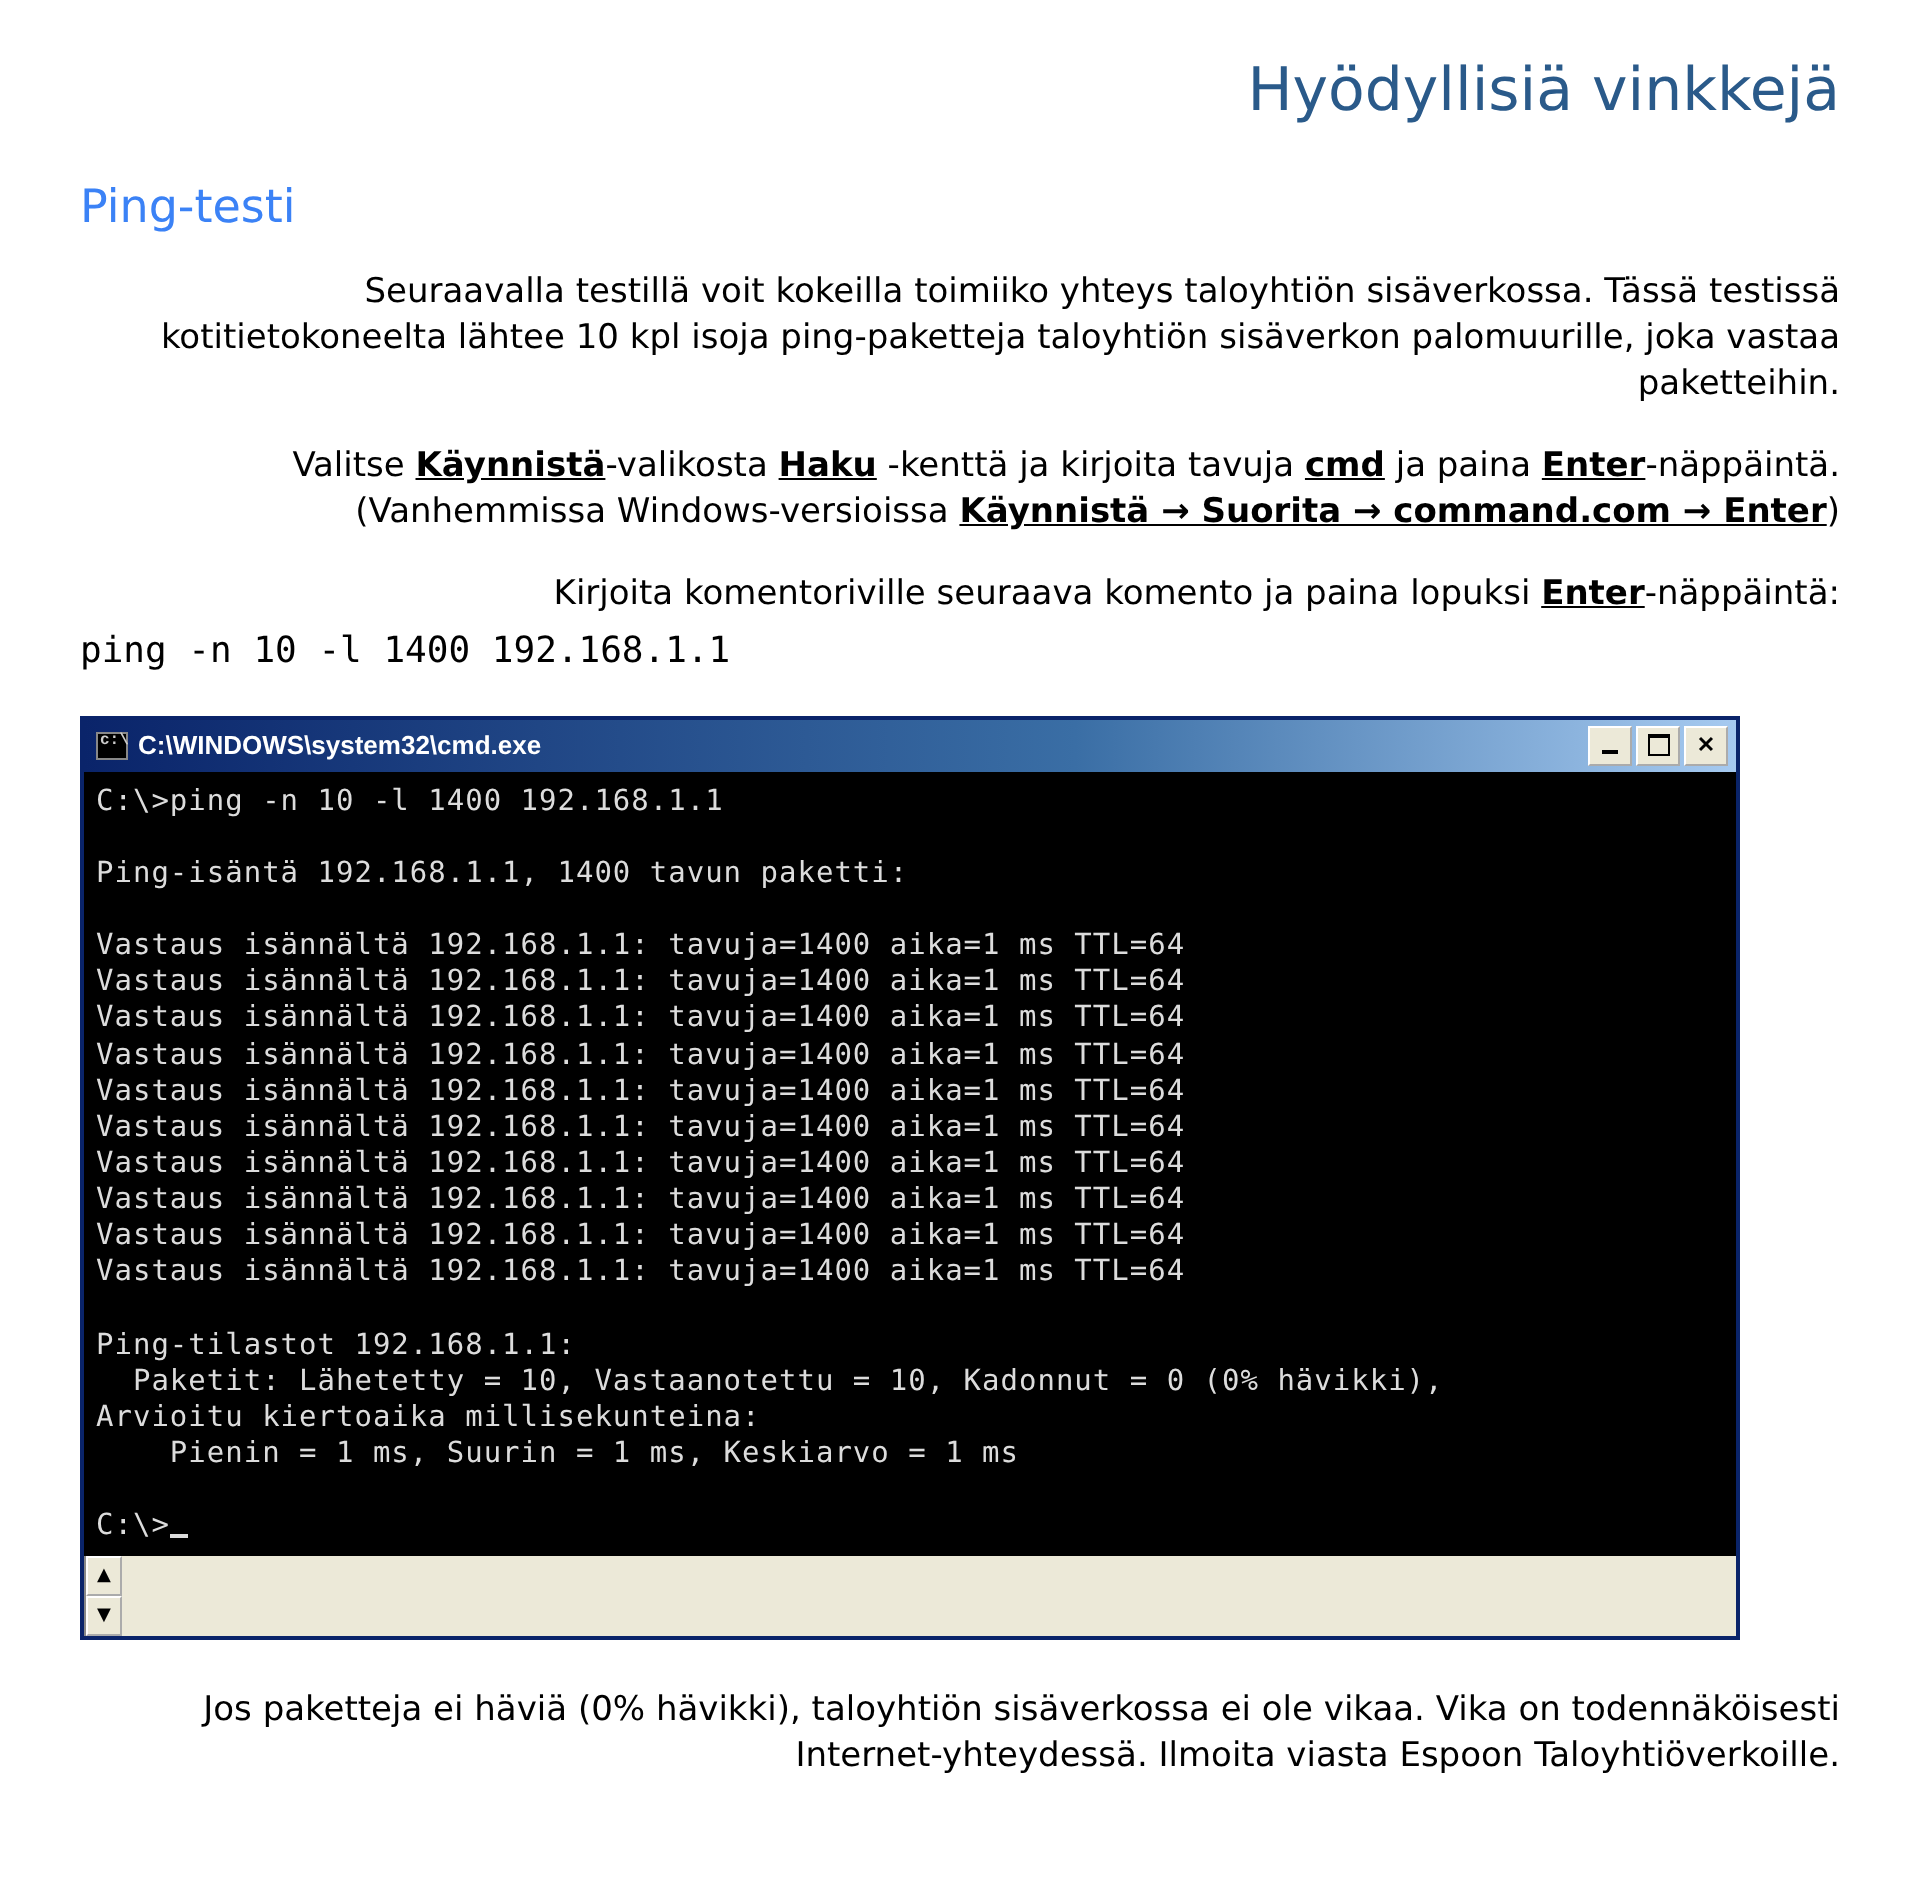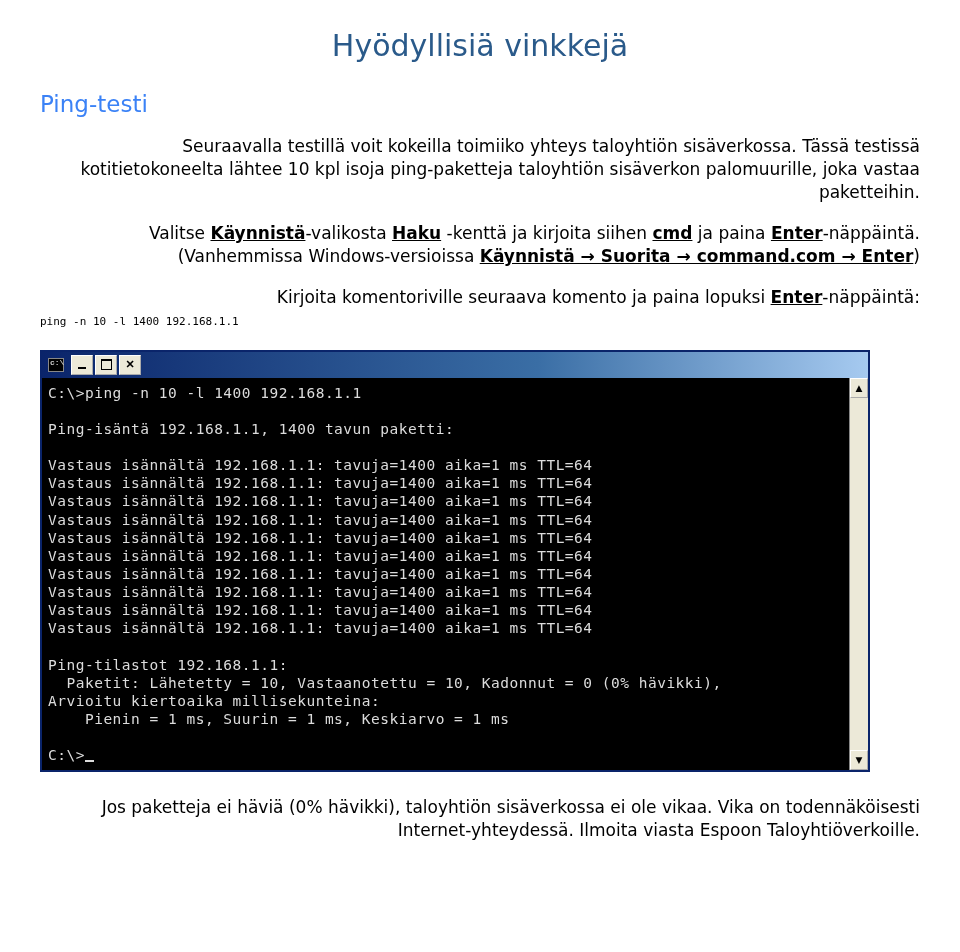--- a/index.html
+++ b/index.html
@@ -5,41 +5,41 @@
   body {
     margin: 0;
     padding: 28px 40px;
     width: 960px;
     box-sizing: border-box;
     font-family: "DejaVu Sans", "Liberation Sans", Arial, sans-serif;
     background: #fff;
     color: #000;
   }
   .title {
-    text-align: center;
+    text-align: right;
     font-size: 30px;
     color: #2a5a8a;
     font-weight: 400;
     margin-bottom: 28px;
   }
   .subtitle {
     font-size: 23px;
     color: #3b82f6;
     font-weight: 400;
     margin-bottom: 18px;
   }
   .para {
     font-size: 17px;
     line-height: 1.35;
     margin: 0 0 18px 0;
     text-align: right;
   }
   .mono {
     font-family: "DejaVu Sans Mono", "Liberation Mono", "Courier New", monospace;
-    font-size: 11px;
+    font-size: 18px;
     margin: 6px 0 22px 0;
   }
   b { font-weight: 700; text-decoration: underline; }
 
   
   .window {
     width: 830px;
     margin: 0 0 24px 0;
     border: 2px solid #0a246a;
     background: #ece9d8;
@@ -95,20 +95,21 @@
     font-family: "Lucida Console", "DejaVu Sans Mono", "Courier New", monospace;
     font-size: 14.5px;
     line-height: 1.25;
     padding: 6px 8px 6px 6px;
     white-space: pre;
     position: relative;
     letter-spacing: 0.5px;
   }
   .console-wrap {
     display: flex;
+    flex-direction: column;
   }
   .console-body { flex: 1; overflow: hidden; }
   .scrollbar {
     width: 18px;
     background: #ece9d8;
     display: flex;
     flex-direction: column;
     border-left: 1px solid #888;
   }
   .sb-btn {
@@ -127,32 +128,33 @@
 </head>
 <body>
 
 <div class="title">Hyödyllisiä vinkkejä</div>
 
 <div class="subtitle">Ping-testi</div>
 
 <p class="para">Seuraavalla testillä voit kokeilla toimiiko yhteys taloyhtiön sisäverkossa. Tässä testissä kotitietokoneelta lähtee 10 kpl isoja ping-paketteja taloyhtiön sisäverkon palomuurille, joka vastaa paketteihin.</p>
 
 <p class="para">
-  <span>Valitse </span><b>Käynnistä</b><span>-valikosta </span><b>Haku</b><span> -kenttä ja kirjoita siihen </span><b>cmd</b><span> ja paina </span><b>Enter</b><span>-näppäintä. (Vanhemmissa Windows-versioissa </span><b>Käynnistä → Suorita → command.com → Enter</b><span>)</span>
+  <span>Valitse </span><b>Käynnistä</b><span>-valikosta </span><b>Haku</b><span> -kenttä ja kirjoita tavuja </span><b>cmd</b><span> ja paina </span><b>Enter</b><span>-näppäintä. (Vanhemmissa Windows-versioissa </span><b>Käynnistä → Suorita → command.com → Enter</b><span>)</span>
 </p>
 
 <p class="para" style="margin-bottom:6px;">
   <span>Kirjoita komentoriville seuraava komento ja paina lopuksi </span><b>Enter</b><span>-näppäintä:</span>
 </p>
 
 <div class="mono">ping -n 10 -l 1400 192.168.1.1</div>
 
 <div class="window">
   <div class="titlebar">
     <div class="icon">c:\</div>
+    <div class="caption">C:\WINDOWS\system32\cmd.exe</div>
     <div class="btn">
         <div class="min-glyph"></div>
       </div>
     <div class="btn">
         <div class="max-glyph"></div>
       </div>
     <div class="btn">
         <span>✕</span>
       </div>
   </div>

